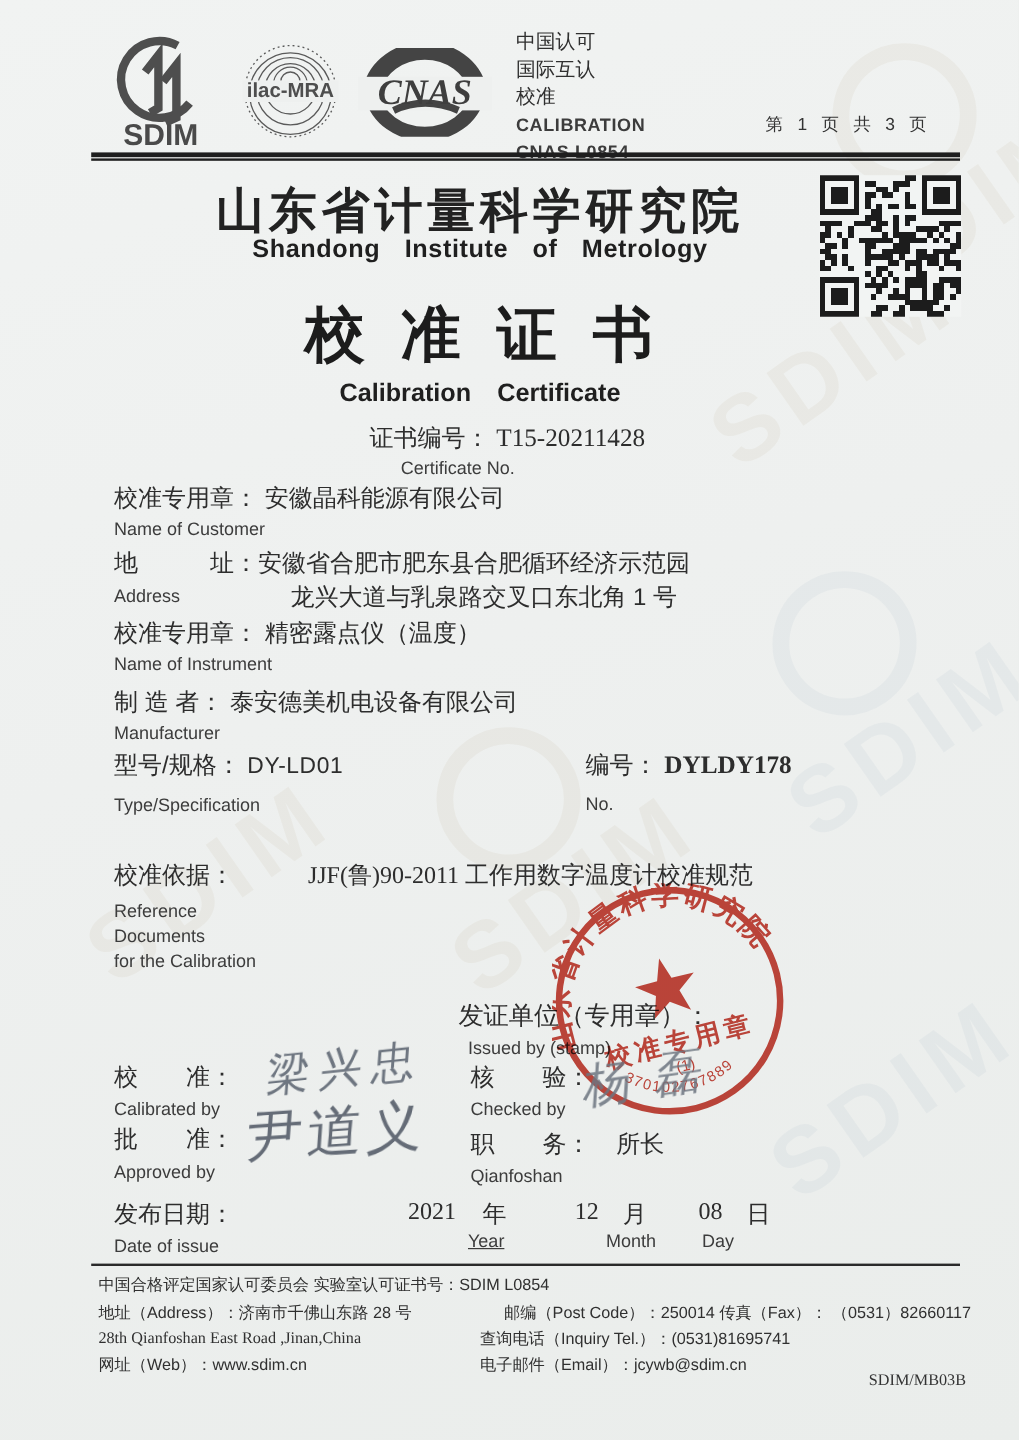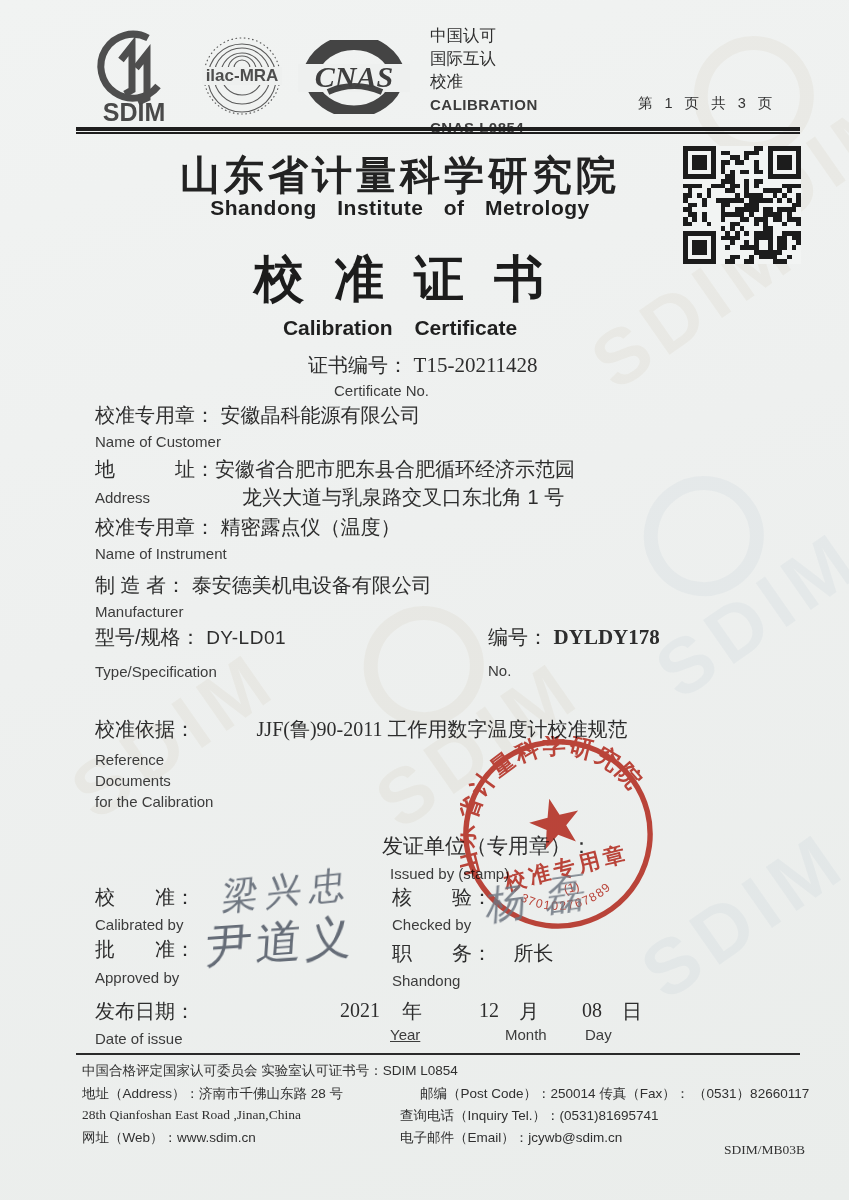--- a/index.html
+++ b/index.html
@@ -476,21 +476,21 @@
   <div class="row" style="top:936px; height:52px;">
     <div class="abs" style="left:0; top:0;">
       <div class="cn">批　　准：</div>
       <div class="en" style="margin-top:6px;">Approved by</div>
     </div>
     <div class="abs" style="left:297px; top:4px;">
       <div class="cn">
         <span>职　　务：</span>
         <span style="margin-left:16px;">所长</span>
       </div>
-      <div class="en" style="margin-top:5px;">Shandong</div>
+      <div class="en" style="margin-top:5px;">Qianfoshan</div>
     </div>
   </div>
 
   <div class="sig" style="left:222px; top:866px; font-size:36px; letter-spacing:8px; transform:rotate(-6deg) skewX(-10deg);">梁兴忠</div>
   <div class="sig" style="left:486px; top:870px; font-size:40px; letter-spacing:20px; transform:rotate(-8deg) skewX(-12deg); color:#6d7580;">杨磊</div>
   <div class="sig" style="left:206px; top:912px; font-size:46px; letter-spacing:4px; transform:rotate(-4deg) skewX(-8deg); color:#4e5663;">尹道义</div>
 
   <div class="row" style="top:998px; height:50px;">
     <div class="abs" style="left:0; top:0;">
       <div class="cn">发布日期：</div>

